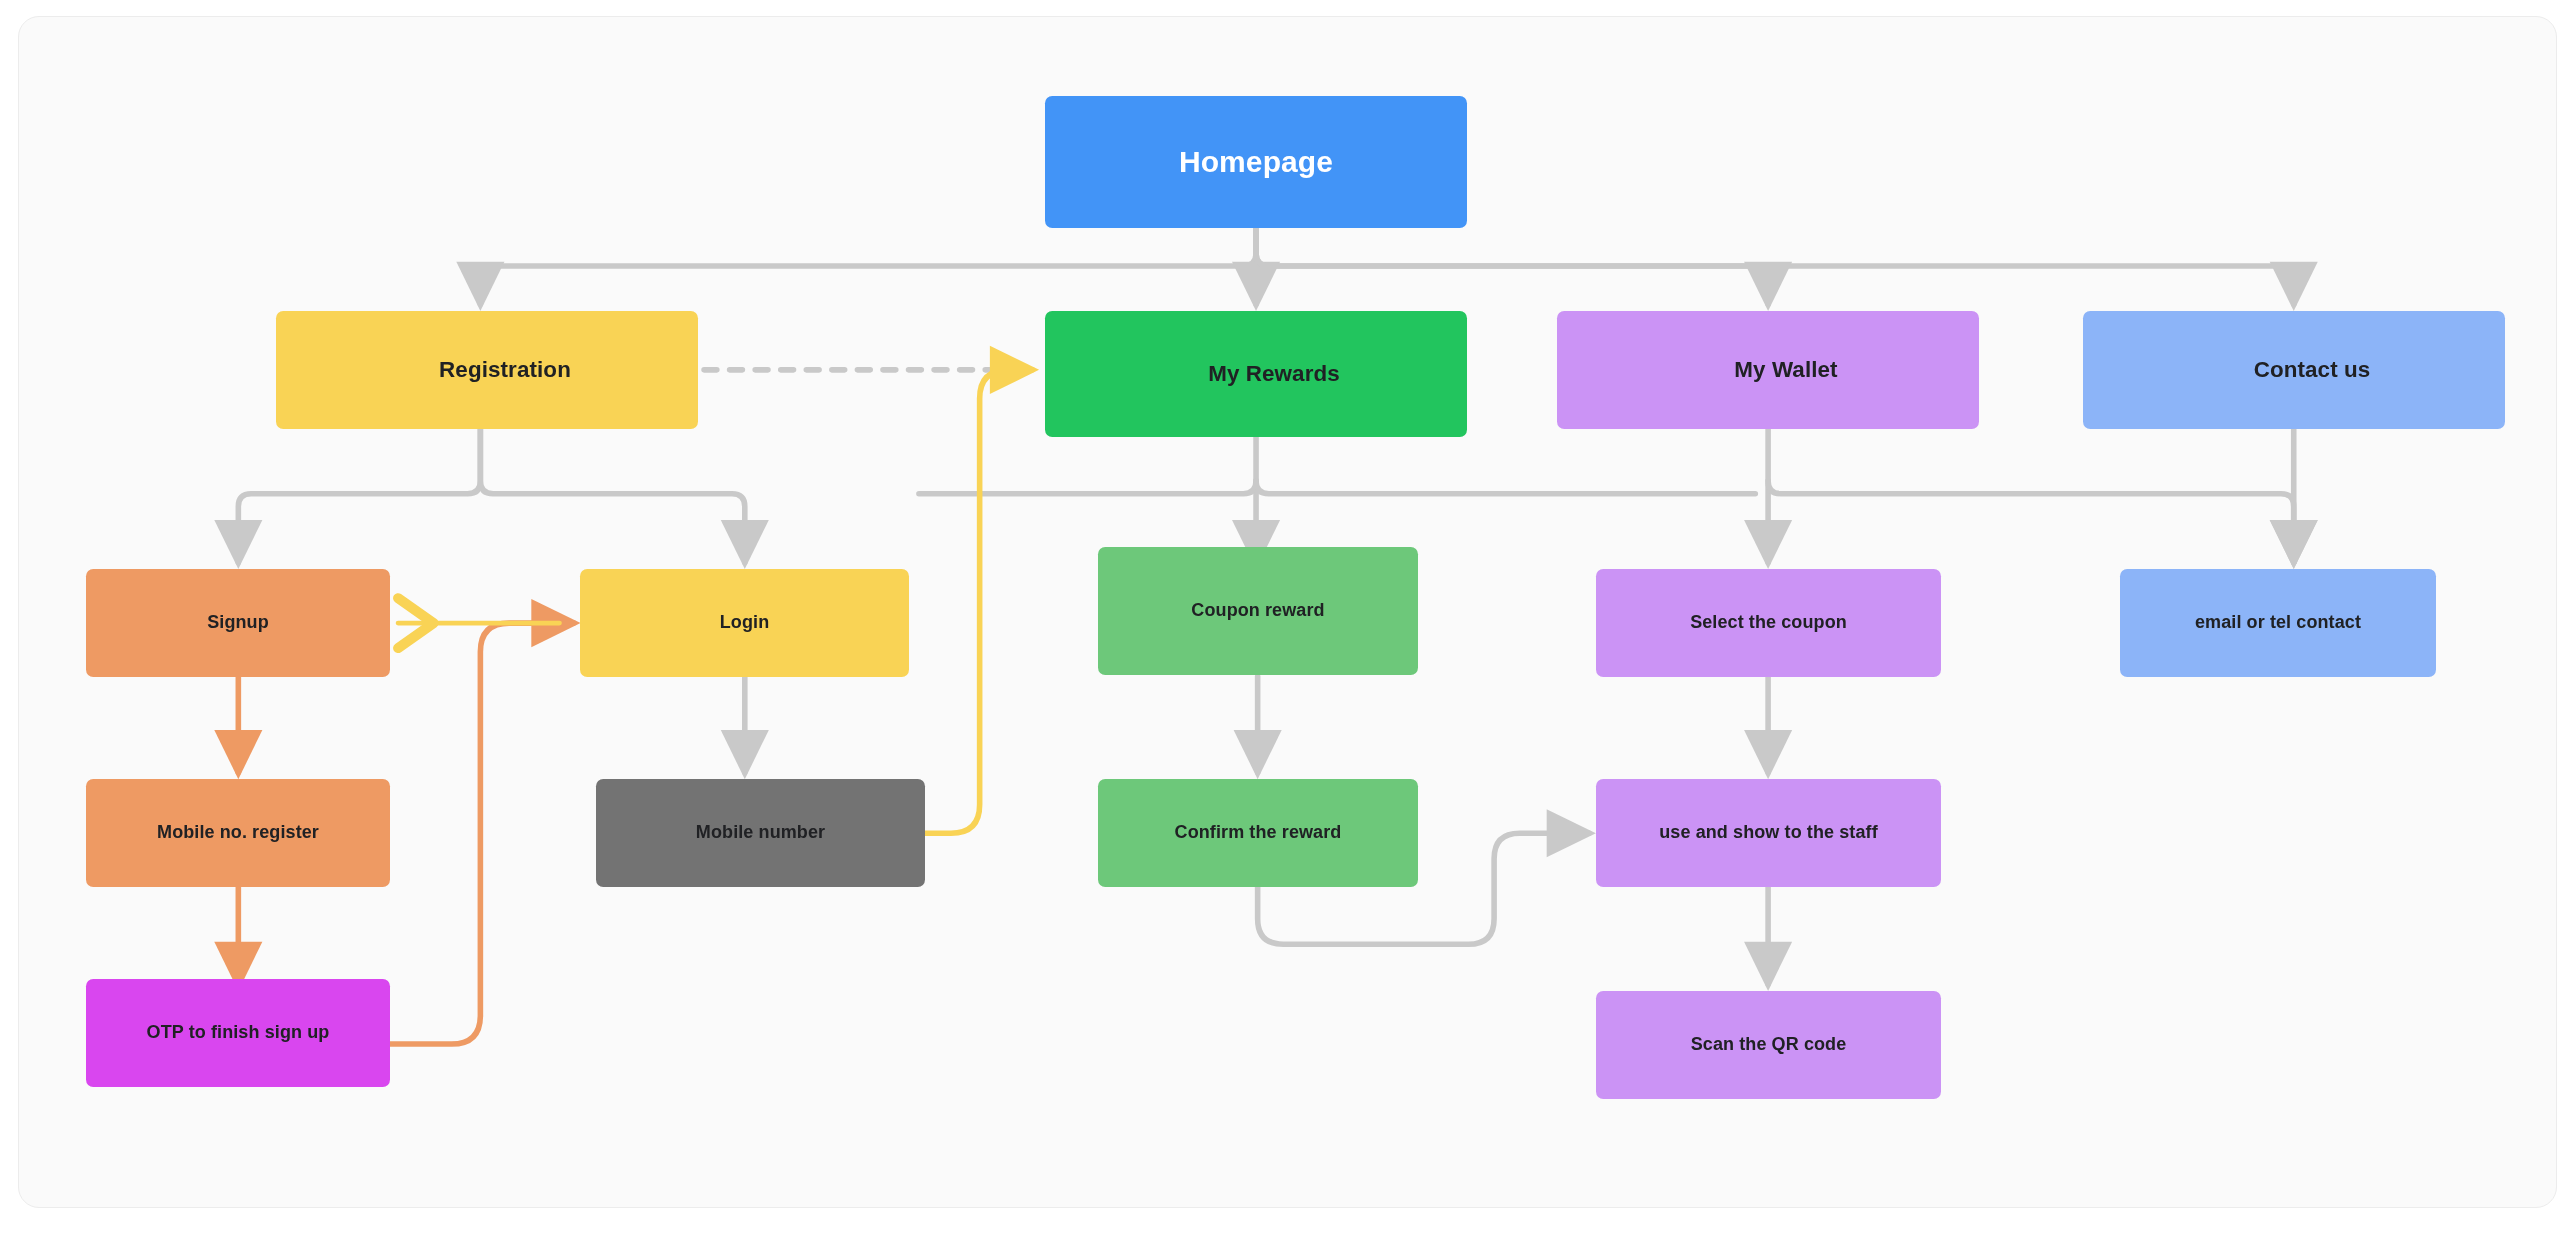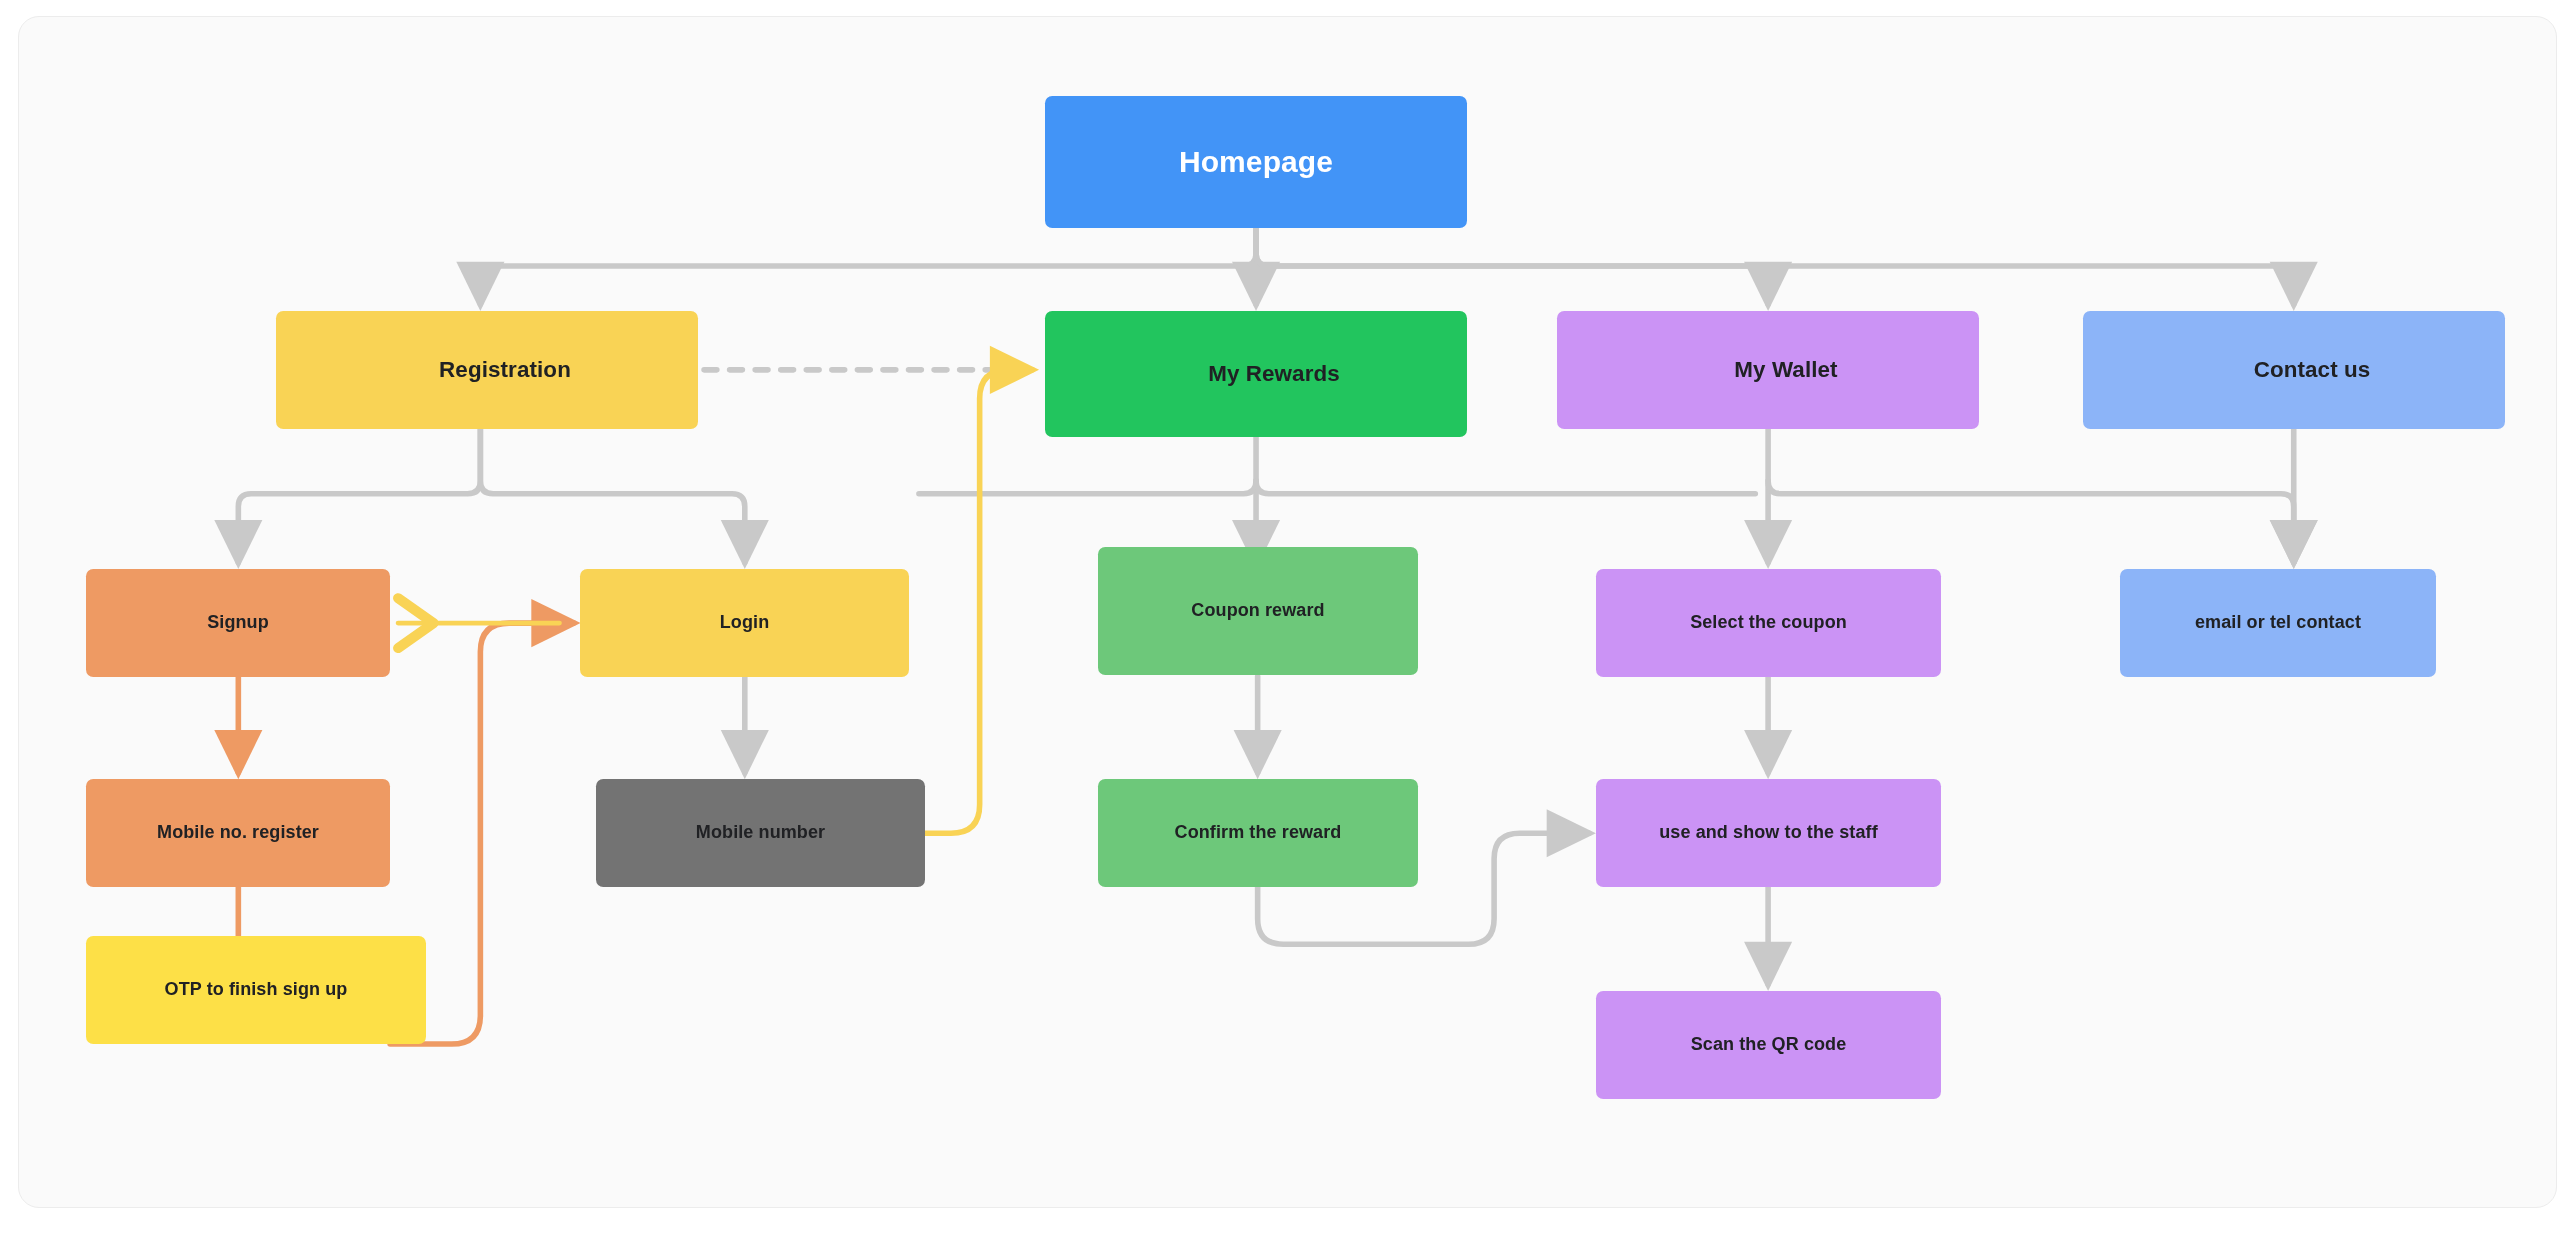--- a/index.html
+++ b/index.html
@@ -167,21 +167,21 @@
       </div>
       <div class="node lvl3" style="left: 596px; top: 779px; width: 329px; height: 108px; background: #737373;">
         <span>Mobile number</span>
       </div>
       <div class="node lvl3" style="left: 1098px; top: 779px; width: 320px; height: 108px; background: rgb(109, 200, 122);">
         <span>Confirm the reward</span>
       </div>
       <div class="node lvl3" style="left: 1596px; top: 779px; width: 345px; height: 108px; background: rgb(203, 147, 245);">
         <span>use and show to the staff</span>
       </div>
-      <div class="node lvl3" style="left: 86px; top: 936px; width: 340px; height: 108px; background: #fde047;">
+      <div class="node lvl3" style="left: 86px; top: 979px; width: 304px; height: 108px; background: #d946ef;">
         <span>OTP to finish sign up</span>
       </div>
       <div class="node lvl3" style="left: 1596px; top: 991px; width: 345px; height: 108px; background: rgb(203, 147, 245);">
         <span>Scan the QR code</span>
       </div>
     </div>
 
 </div>
 
 

